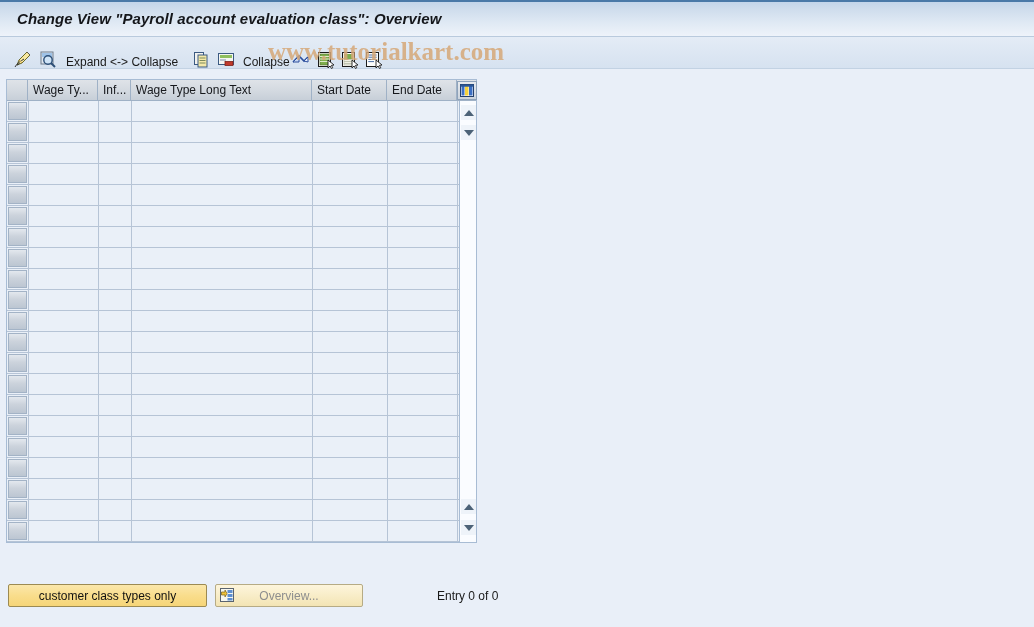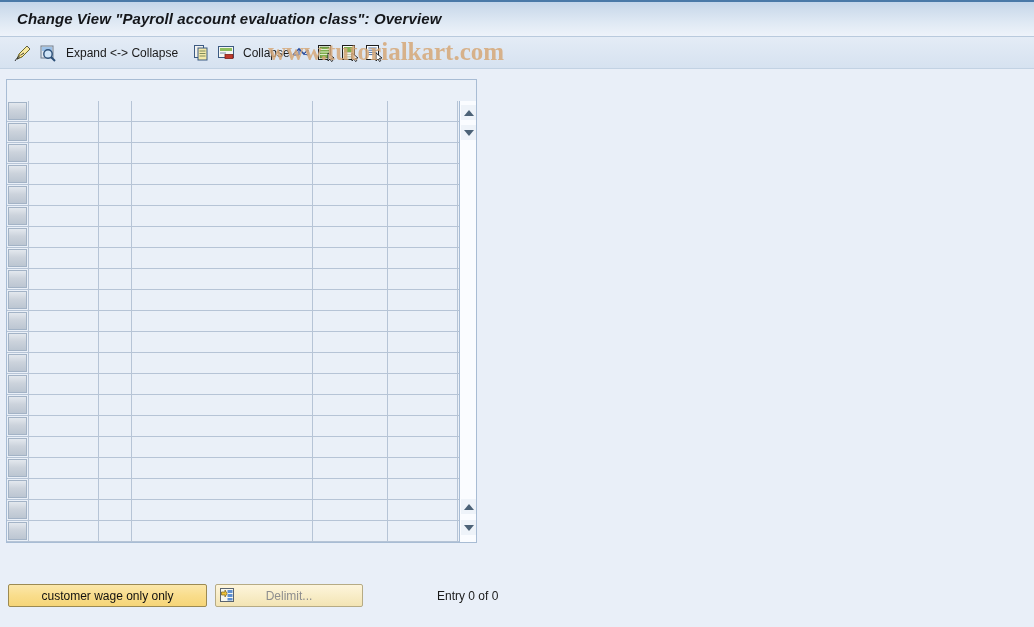--- a/index.html
+++ b/index.html
@@ -48,21 +48,21 @@
     height: 32px;
     background: linear-gradient(to bottom, #e4ecf6 0%, #dde7f3 50%, #d6e2f0 100%);
     border-bottom: 1px solid #c2d2e3;
     box-sizing: border-box;
   }
   .tb-item {
     position: absolute;
     top: 0;
     height: 32px;
     display: flex;
-    align-items: center;
+    align-items: flex-end;
     justify-content: center;
   }
   .tb-label {
     font-size: 12px;
     color: #1a1a1a;
     white-space: nowrap;
   }
   .icon-box { display:block; }
 
   
@@ -329,20 +329,38 @@
       <line x1="3.3" y1="10.6" x2="9" y2="10.6" stroke="#4a6fa5" stroke-width="1"></line>
       <path d="M11 9 L11 17 L13 15 L14.5 17.5 L15.8 16.7 L14.3 14.4 L17 14 Z" fill="#ffffff" stroke="#1c1c1c" stroke-width="0.9"></path>
     </svg>
   </div>
 </div>
 
 <div class="watermark">www.tutorialkart.com</div>
 
 <div class="table-wrap">
 
+  <div class="thead">
+    <div class="th corner" style="left:0px;width:21px;"></div>
+    <div class="th" style="left:21px;width:70px;">Wage Ty...</div>
+    <div class="th" style="left:91px;width:33px;">Inf...</div>
+    <div class="th" style="left:124px;width:181px;">Wage Type Long Text</div>
+    <div class="th" style="left:305px;width:75px;">Start Date</div>
+    <div class="th" style="left:380px;width:70px;">End Date</div>
+
+    <div class="colcfg">
+      <svg width="14" height="13" viewBox="0 0 14 13">
+        <rect x="0.5" y="0.5" width="13" height="12" fill="#ffffff" stroke="#24406b" stroke-width="1"></rect>
+        <rect x="1.5" y="1.5" width="3" height="10" fill="#3b6fc4"></rect>
+        <rect x="5" y="1.5" width="3.5" height="10" fill="#f5d23c"></rect>
+        <rect x="9" y="1.5" width="3.5" height="10" fill="#3b6fc4"></rect>
+        <rect x="0.5" y="0.5" width="13" height="2.2" fill="#2b5796"></rect>
+      </svg>
+    </div>
+  </div>
 
   <div class="tbody">
     <div class="trow">
         <div class="rowsel"></div>
         <div class="cellline" style="left:21px"></div>
         <div class="cellline" style="left:91px"></div>
         <div class="cellline" style="left:124px"></div>
         <div class="cellline" style="left:305px"></div>
         <div class="cellline" style="left:380px"></div>
         <div class="cellline" style="left:450px"></div>
@@ -539,29 +557,29 @@
     <div class="sb-arrow" style="top:398px;">
       <span class="arrow-up"></span>
     </div>
     <div class="sb-arrow" style="top:419px;">
       <span class="arrow-down"></span>
     </div>
   </div>
 </div>
 
 <div class="btn btn-customer">
-  <span>customer wage only only</span>
+  <span>customer class types only</span>
 </div>
 
 <div class="btn btn-position">
   <span class="pos-icon">
     <svg width="15" height="15" viewBox="0 0 15 15">
       <rect x="0.5" y="0.5" width="13" height="13" fill="#f7f7ef" stroke="#5a6470" stroke-width="1"></rect>
       <rect x="7.5" y="2" width="5" height="3" fill="#5e8fd0"></rect>
       <rect x="7.5" y="6" width="5" height="3" fill="#5e8fd0"></rect>
       <rect x="7.5" y="10" width="5" height="2.5" fill="#5e8fd0"></rect>
       <path d="M1.5 4 L5 4 L5 2 L7 5.5 L5 9 L5 7 L1.5 7 Z" fill="#f0c23a" stroke="#7a5f12" stroke-width="0.7"></path>
     </svg>
   </span>
-  <span>Delimit...</span>
+  <span>Overview...</span>
 </div>
 
 <div class="entry-text">Entry 0 of 0</div>
 
 </body></html>

